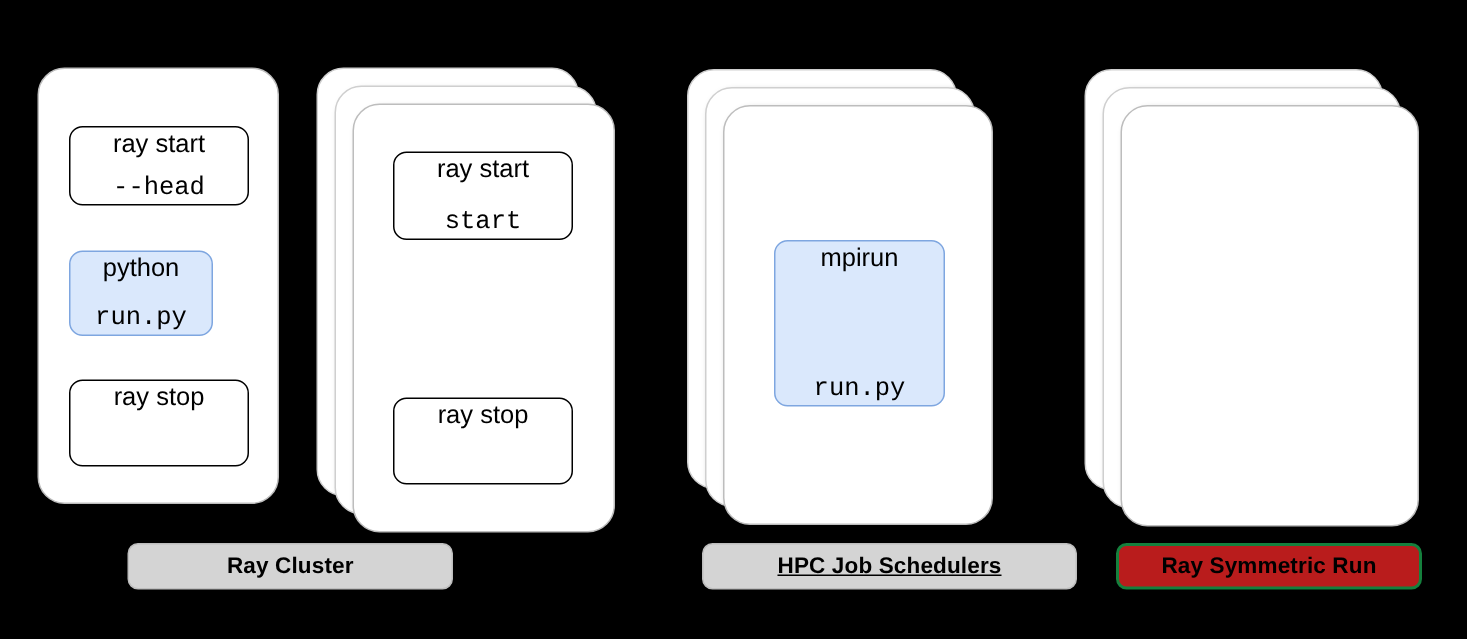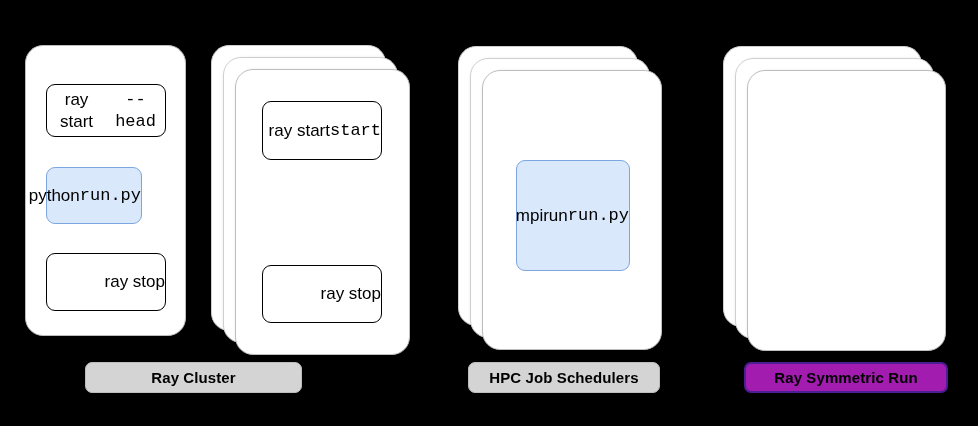--- a/index.html
+++ b/index.html
@@ -32,23 +32,23 @@
   }
   .card.front {
     border-color: #bdbdbd;
   }
 
   
   .cmd {
     position: absolute;
     box-sizing: border-box;
     display: flex;
-    flex-direction: row;
+    flex-direction: column;
     align-items: center;
-    justify-content: flex-end;
+    justify-content: space-between;
     text-align: center;
     border-radius: 9px;
     font-size: 17px;
     line-height: 1.25;
     color: #000000;
     white-space: pre-line;
   }
   .cmd.plain {
     background: #ffffff;
     border: 1.4px solid #000000;
@@ -82,22 +82,22 @@
     font-weight: bold;
     color: #000000;
     letter-spacing: 0.1px;
   }
   .grouplabel.gray {
     background: #d4d4d4;
     border: 1px solid #bdbdbd;
     box-shadow: 2px 2px 3px rgba(0,0,0,0.30);
   }
   .grouplabel.green {
-    background: #a21caf;
-    border: 2px solid #4c1d95;
+    background: #b91c1c;
+    border: 2px solid #15803d;
     box-shadow: 2px 2px 3px rgba(0,0,0,0.30);
   }
 </style>
 </head>
 <body>
 
 <div id="canvas">
 
   <div class="card front" style="left:25px; top:45px; width:161px; height:291px;">
   </div>
@@ -129,21 +129,21 @@
   </div>
 
   <div class="card back" style="left:458px; top:46px; width:180px; height:280px;"></div>
   <div class="card back" style="left:470px; top:58px; width:180px; height:280px;"></div>
   <div class="card front" style="left:482px; top:70px; width:180px; height:280px;"></div>
   <div class="cmd blue" style="left:516px; top:160px; width:114px; height:111px;">
     <span class="l1">mpirun</span>
     <span class="l2">run.py</span>
   </div>
 
-  <div class="grouplabel gray" style="left:468px; top:362px; width:192px; height:31px;">
+  <div class="grouplabel gray" style="left:468px; top:362px; width:250px; height:31px;text-decoration:underline;">
     <span>HPC Job Schedulers</span>
   </div>
 
   <div class="card back" style="left:723px; top:46px; width:199px; height:281px;"></div>
   <div class="card back" style="left:735px; top:58px; width:199px; height:281px;"></div>
   <div class="card front" style="left:747px; top:70px; width:199px; height:281px;"></div>
 
   <div class="grouplabel green" style="left:744px; top:362px; width:204px; height:31px;">
     <span>Ray Symmetric Run</span>
   </div>

